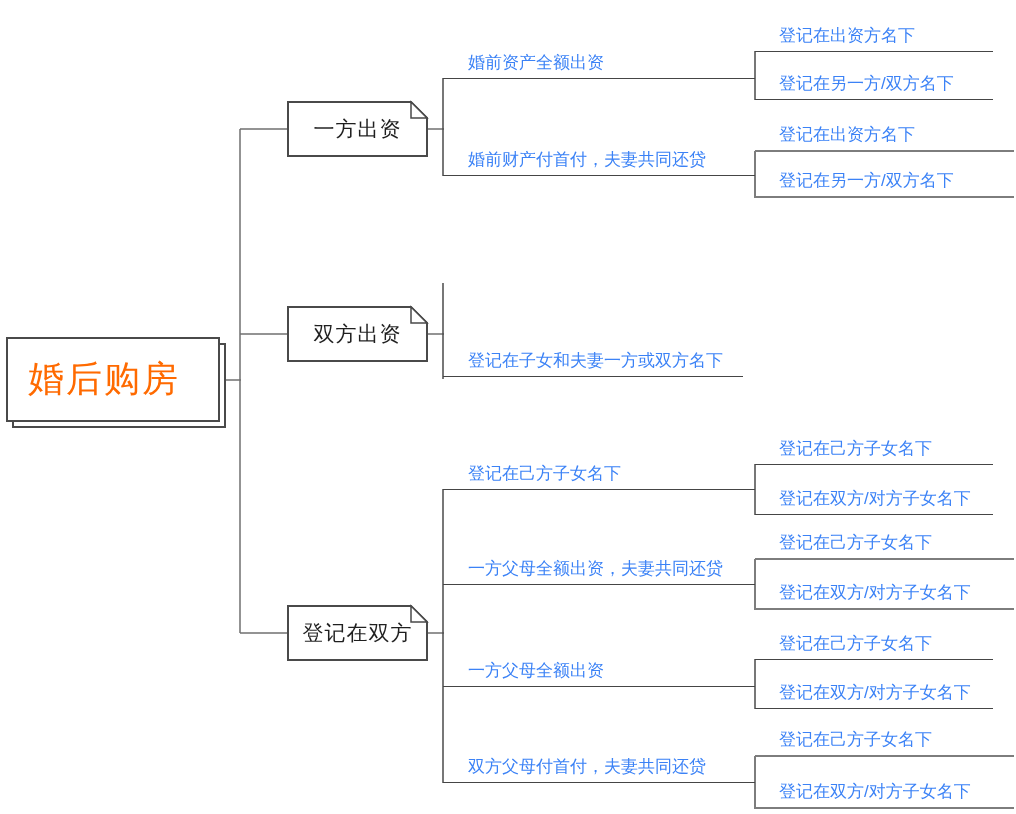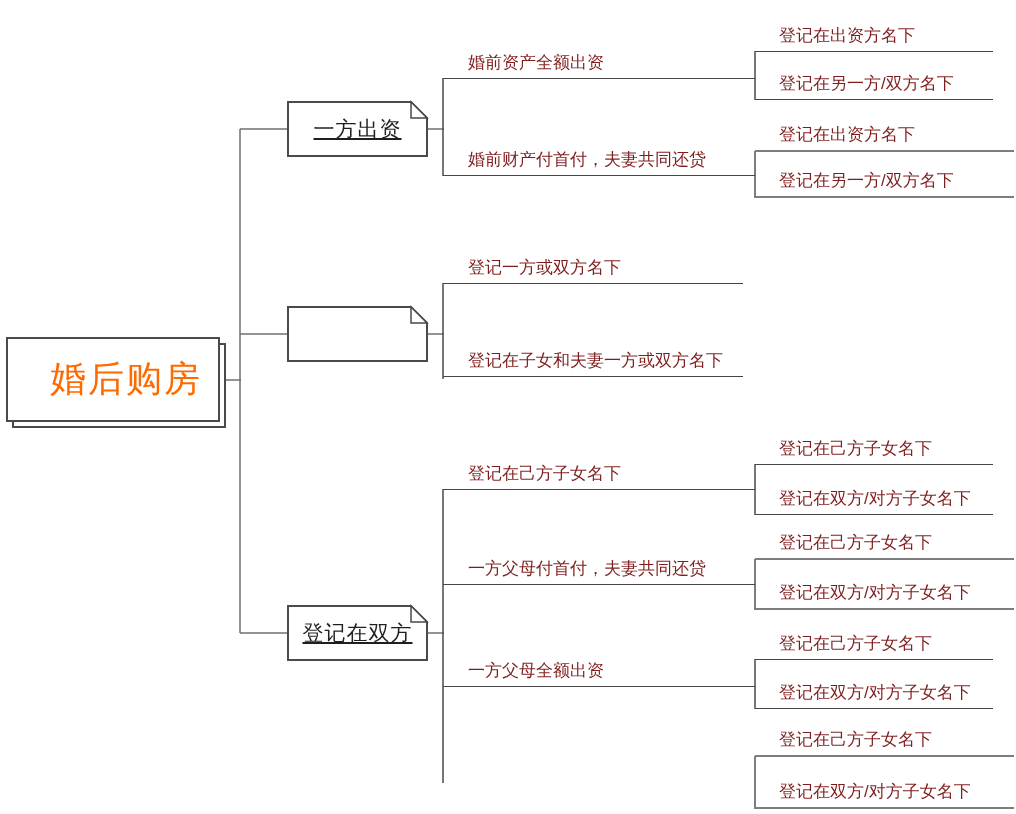--- a/index.html
+++ b/index.html
@@ -6,38 +6,38 @@
   .canvas{
     position:relative;width:1016px;height:814px;background:#fff;
     font-family:"Liberation Sans", sans-serif;overflow:hidden;
   }
   .wires{position:absolute;left:0;top:0;}
   
   .tnode{
     position:absolute;box-sizing:border-box;height:30px;
     display:flex;align-items:flex-end;
     padding:0 0 4px 25px;white-space:nowrap;
-    font-size:17px;color:#7f1d1d;
+    font-size:17px;color:#3b82f6;
     border-bottom:1.5px solid #454545;
     background:transparent;
   }
   .sub{left:443px;width:312px;}
   .mid{left:443px;width:300px;}
   .leaf{left:755px;width:238px;padding-left:24px;}
   .leaf.alt{width:259px;border-bottom:2px solid #7d7d7d;}
   
   .branch-label{
     position:absolute;left:288px;width:139px;height:54px;
     display:flex;align-items:center;justify-content:center;
-    font-size:21px;color:#1f1f1f;letter-spacing:1px;text-decoration:underline;
+    font-size:21px;color:#1f1f1f;letter-spacing:1px;
   }
   .root-label{
     position:absolute;left:7px;top:338px;width:194px;height:83px;
     display:flex;align-items:center;justify-content:center;
-    font-size:36px;letter-spacing:2px;color:#ff6a00;margin-left:22px;
+    font-size:36px;letter-spacing:2px;color:#ff6a00;
   }
 </style>
 </head>
 <body>
 
 <div class="canvas">
 
   <svg class="wires" width="1016" height="814" viewBox="0 0 1016 814">
     <g stroke="#6f6f6f" stroke-width="1.5">
 
@@ -80,36 +80,37 @@
       <path d="M288,307 H411 L427,323 V361 H288 Z"></path>
       <path d="M411,307 L427,323 L411,323 Z" stroke-width="1.5"></path>
       <path d="M288,606 H411 L427,622 V660 H288 Z"></path>
       <path d="M411,606 L427,622 L411,622 Z" stroke-width="1.5"></path>
     </g>
   </svg>
 
   <div class="root-label" style="color: rgb(255, 106, 0);">婚后购房</div>
 
   <div class="branch-label" style="top:102px">一方出资</div>
+  <div class="branch-label" style="top:307px">双方出资</div>
   <div class="branch-label" style="top:606px">登记在双方</div>
 
   <div class="tnode sub" style="top:146px">婚前财产付首付，夫妻共同还贷</div>
   <div class="tnode sub" style="top:49px">婚前资产全额出资</div>
 
   <div class="tnode leaf" style="top:22px">登记在出资方名下</div>
   <div class="tnode leaf" style="top:70px">登记在另一方/双方名下</div>
   <div class="tnode leaf alt" style="top:122px">登记在出资方名下</div>
   <div class="tnode leaf alt" style="top:168px">登记在另一方/双方名下</div>
 
-  <div class="tnode mid" style="top:254px">登记一方或双方名下</div>
   <div class="tnode mid" style="top:347px">登记在子女和夫妻一方或双方名下</div>
 
   <div class="tnode sub" style="top:460px">登记在己方子女名下</div>
-  <div class="tnode sub" style="top:555px">一方父母付首付，夫妻共同还贷</div>
+  <div class="tnode sub" style="top:555px">一方父母全额出资，夫妻共同还贷</div>
   <div class="tnode sub" style="top:657px">一方父母全额出资</div>
+  <div class="tnode sub" style="top:753px">双方父母付首付，夫妻共同还贷</div>
 
   <div class="tnode leaf" style="top:435px">登记在己方子女名下</div>
   <div class="tnode leaf" style="top:485px">登记在双方/对方子女名下</div>
   <div class="tnode leaf alt" style="top:530px">登记在己方子女名下</div>
   <div class="tnode leaf alt" style="top:580px">登记在双方/对方子女名下</div>
   <div class="tnode leaf" style="top:630px">登记在己方子女名下</div>
   <div class="tnode leaf" style="top:679px">登记在双方/对方子女名下</div>
   <div class="tnode leaf alt" style="top:727px">登记在己方子女名下</div>
   <div class="tnode leaf alt" style="top:779px">登记在双方/对方子女名下</div>
 

